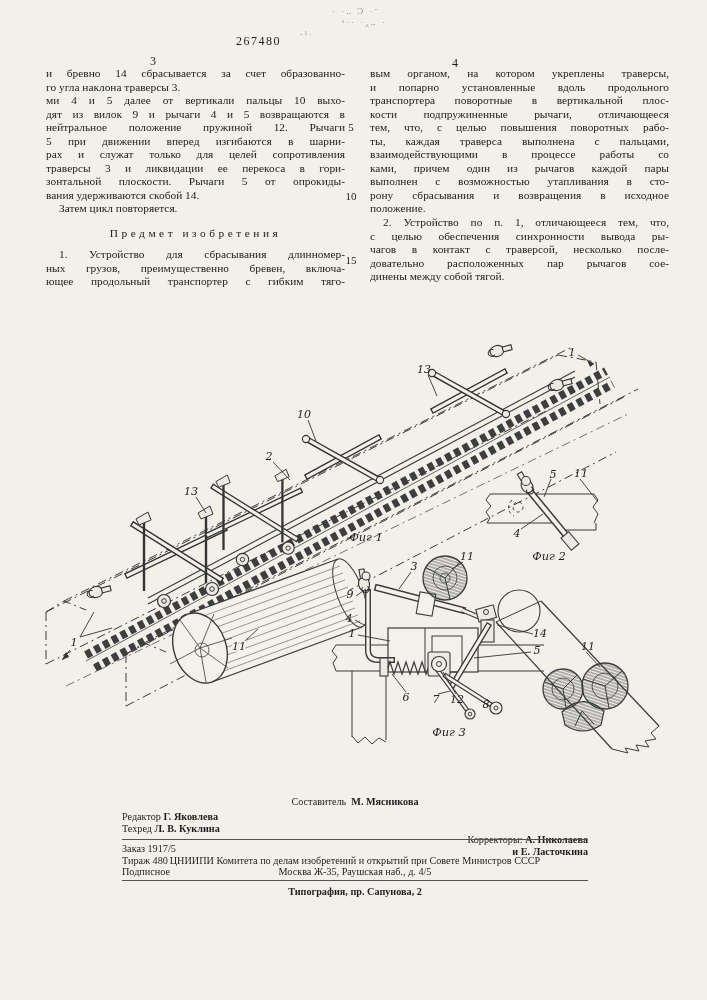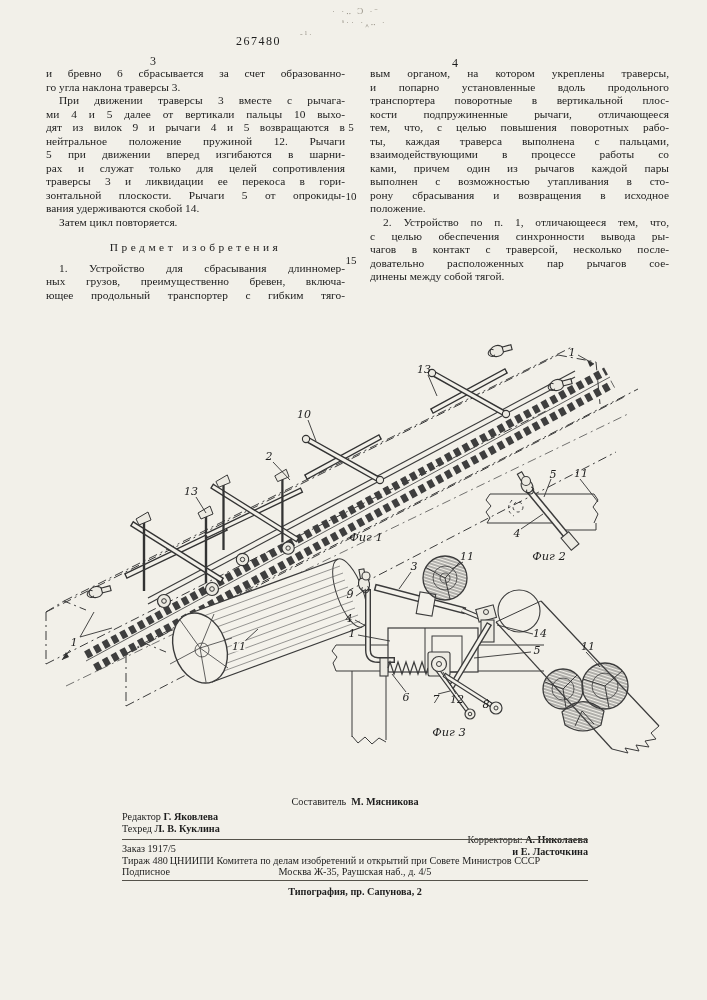--- a/index.html
+++ b/index.html
@@ -34,23 +34,22 @@
 
   <div class="stamp" style="left:332px;top:4px;">· ·‥ Ͻ ·ˉ</div>
   <div class="stamp" style="left:342px;top:15px;">ˢ··  ·‸‥ ·</div>
   <div class="stamp" style="left:300px;top:30px;font-size:8px;">-¹·</div>
 
   <div class="patent-no">267480</div>
   <div class="pageno" style="left:150px;top:54px;">3</div>
   <div class="pageno" style="left:452px;top:56px;">4</div>
 
   <div class="col" style="left:46px;top:67px;">
-    <div class="ln">и бревно 6 сбрасывается за счет образованно-</div>
+    <div class="ln">и бревно 14 сбрасывается за счет образованно-</div>
     <div class="ln nj">го угла наклона траверсы 3.</div>
-    <div class="ln ind">При движении траверсы 3 вместе с рычага-</div>
     <div class="ln">ми 4 и 5 далее от вертикали пальцы 10 выхо-</div>
     <div class="ln">дят из вилок 9 и рычаги 4 и 5 возвращаются в</div>
     <div class="ln">нейтральное положение пружиной 12. Рычаги</div>
     <div class="ln">5 при движении вперед изгибаются в шарни-</div>
     <div class="ln">рах и служат только для целей сопротивления</div>
     <div class="ln">траверсы 3 и ликвидации ее перекоса в гори-</div>
     <div class="ln">зонтальной плоскости. Рычаги 5 от опрокиды-</div>
     <div class="ln nj">вания удерживаются скобой 14.</div>
     <div class="ln nj ind">Затем цикл повторяется.</div>
     <div class="heading">Предмет изобретения</div>

